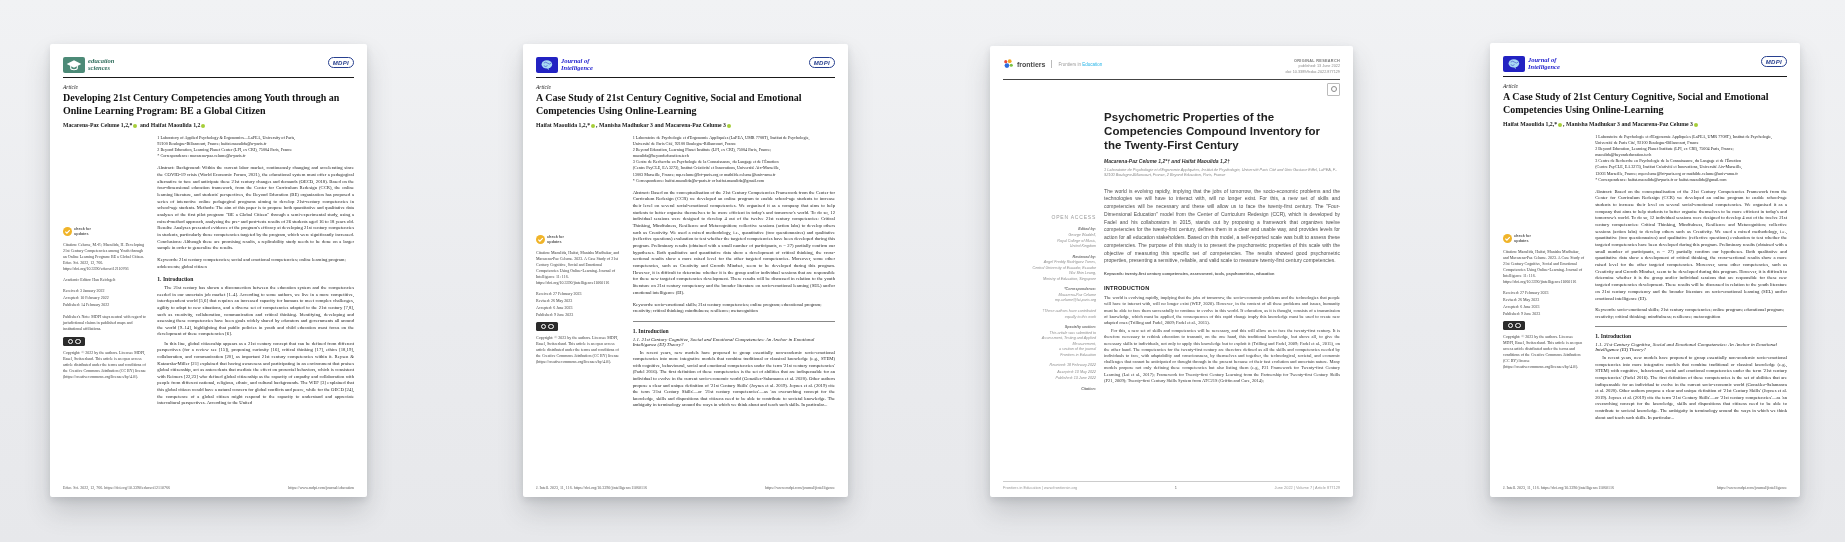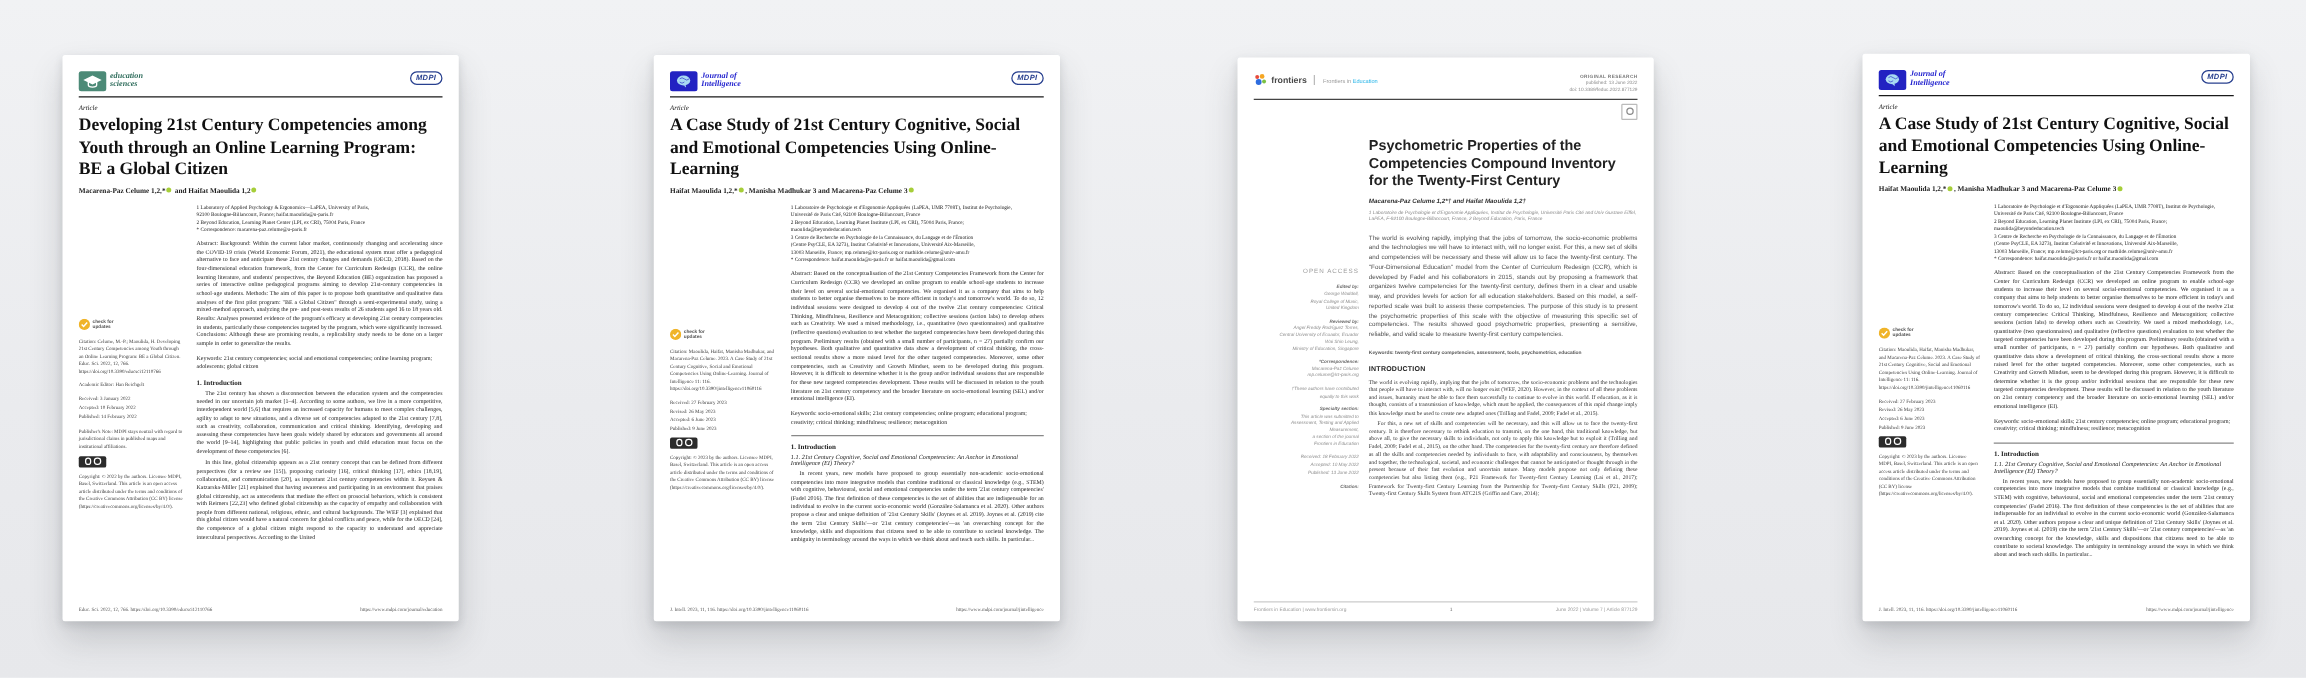--- a/index.html
+++ b/index.html
@@ -19,21 +19,21 @@
   .jicon.teal { background:#4c8a77; }
   .jicon.blue { background:#2222c2; }
   .jname { font-style:italic; font-weight:bold; font-size:6.5px; line-height:1.05; }
   .jname.teal { color:#2f6d5c; }
   .jname.blue { color:#2525cf; }
   .mdpi-badge { font-family:"Liberation Sans",sans-serif; font-weight:bold; font-style:italic;
                 font-size:6px; color:#28408f; border:1px solid #28408f; border-radius:7px;
                 padding:1.5px 4px; letter-spacing:.3px; }
   .hrule { border-bottom:1.2px solid #1a1a1a; margin:4px 0 6px 0; }
   .article-type { font-style:italic; font-size:5.5px; color:#222; margin-bottom:2px; }
-  .ptitle { font-size:14px; font-weight:bold; line-height:1.25; color:#111; margin-bottom:5px; }
+  .ptitle { font-size:10px; font-weight:bold; line-height:1.25; color:#111; margin-bottom:5px; }
   .authors { font-size:5.8px; font-weight:bold; margin-bottom:7px; }
   .orcid { display:inline-block; width:4px; height:4px; border-radius:50%; background:#a6ce39;
            margin:0 1px; vertical-align:middle; }
   .cols { display:flex; gap:10px; }
   .mside { width:30%; font-size:4px; line-height:1.5; color:#3a3a3a; }
   .mside .pad { height:92px; }
   .check-badge { display:flex; align-items:center; gap:2px; margin-bottom:6px; }
   .check-text { font-family:"Liberation Sans",sans-serif; font-size:3.8px; line-height:1.15;
                 color:#555; font-weight:bold; white-space:pre-line; }
   .side-block { margin-bottom:5px; white-space:pre-line; }
@@ -220,21 +220,21 @@
         <p class="subsec">1.1. 21st Century Cognitive, Social and Emotional Competencies: An Anchor in Emotional Intelligence (EI) Theory?</p>
         <p class="bodytext indent">In recent years, new models have proposed to group essentially non-academic socio-emotional competencies into more integrative models that combine traditional or classical knowledge (e.g., STEM) with cognitive, behavioural, social and emotional competencies under the term '21st century competencies' (Fadel 2016). The first definition of these competencies is the set of abilities that are indispensable for an individual to evolve in the current socio-economic world (González-Salamanca et al. 2020). Other authors propose a clear and unique definition of '21st Century Skills' (Joynes et al. 2019). Joynes et al. (2019) cite the term '21st Century Skills'—or '21st century competencies'—as 'an overarching concept for the knowledge, skills and dispositions that citizens need to be able to contribute to societal knowledge. The ambiguity in terminology around the ways in which we think about and teach such skills. In particular...</p>
       </main>
     </div>
     <footer class="mfoot">
       <span>J. Intell. 2023, 11, 116. https://doi.org/10.3390/jintelligence11060116</span>
       <span>https://www.mdpi.com/journal/jintelligence</span>
     </footer>
   </article>
 
-  <article class="card" style="left:990px; top:46px; width:333px; height:451px;">
+  <article class="card" style="left:990px; top:46px; width:363px; height:451px;">
     <header class="fhead">
       <div class="fbrand">
         <svg width="11" height="10" viewBox="0 0 14 12">
           <circle cx="3.5" cy="3" r="2" fill="#e84b3c"></circle>
             <circle cx="8.5" cy="2.4" r="2.4" fill="#f5a623"></circle>
           <circle cx="5" cy="8" r="3" fill="#2d6cdf"></circle>
             <circle cx="10.5" cy="7.6" r="2" fill="#7ac143"></circle>
         </svg>
         <span class="fword">frontiers</span>
         <span class="fdiv"></span>

